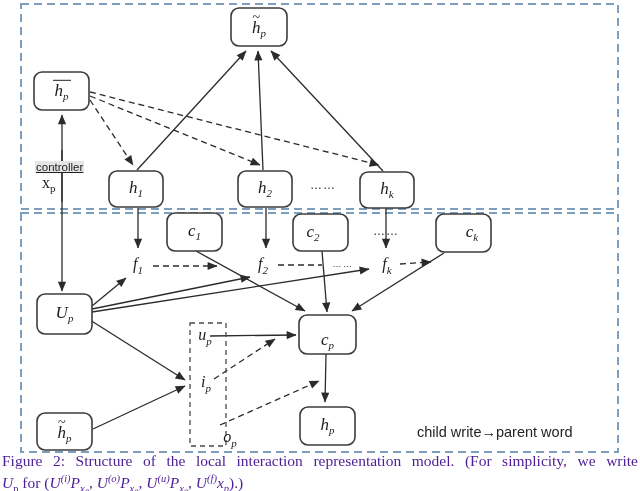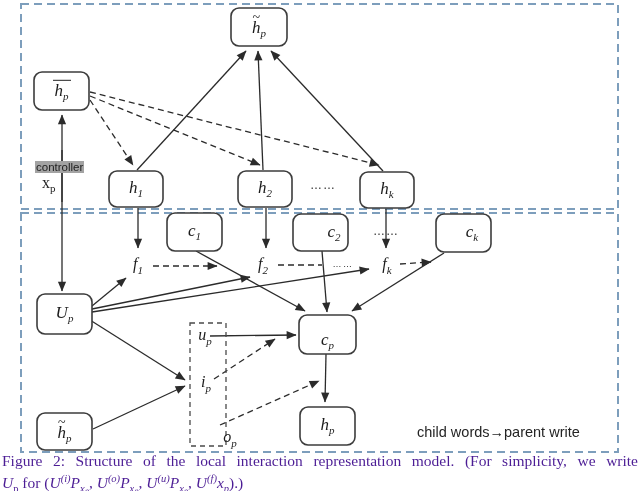--- a/index.html
+++ b/index.html
@@ -18,21 +18,21 @@
   .free-label{font-size:16px;}
   .node-label sub,.free-label sub{font-size:11px;line-height:1;}
   .bw{position:relative;display:inline-block;}
   .bw.barred{border-top:1.4px solid #222;padding:1px 2px 0 2px;}
   .acc{position:absolute;left:50%;top:-8px;transform:translateX(-50%);
        font-style:normal;font-size:14px;}
   .dots{font-family:"Liberation Sans",sans-serif;font-style:normal;font-size:12px;
         letter-spacing:1px;color:#2a2a2a;}
   .dots-sm{font-size:9px;letter-spacing:1.5px;}
   .region-label{position:absolute;font-size:14.5px;color:#242424;white-space:nowrap;}
-  #controller-label{position:absolute;font-size:11.5px;color:#222;background:#a3a3a3;padding:0 1px;}
+  #controller-label{position:absolute;font-size:11.5px;color:#222;background:#e5e5e5;padding:0 1px;text-decoration:underline;}
   #controller-var{position:absolute;font-family:"Liberation Serif",serif;
        font-size:16px;color:#1c1c1c;background:#fff;padding:0 2px;}
   #controller-var sub{font-size:11px;}
   .caption{position:absolute;left:2px;right:2px;font-family:"Liberation Serif",serif;
        font-size:15.5px;color:#4c1d95;line-height:18px;}
   #caption-line1{top:452px;text-align:justify;text-align-last:justify;word-spacing:1.5px;}
   #caption-line2{top:470px;}
   #caption-line2 sup{font-size:10.5px;}
   #caption-line2 sub{font-size:10.5px;}
   .seg-i,.seg-supi,.seg-subi{font-style:italic;}
@@ -92,30 +92,30 @@
         <rect x="293" y="214" width="55" height="37" rx="8" class="nodebox"></rect>
         <rect x="436" y="214" width="55" height="38" rx="8" class="nodebox"></rect>
         <rect x="37" y="294" width="55" height="40" rx="8" class="nodebox"></rect>
         <rect x="299" y="315" width="57" height="39" rx="8" class="nodebox"></rect>
         <rect x="300" y="407" width="55" height="38" rx="8" class="nodebox"></rect>
         <rect x="37" y="413" width="55" height="37" rx="8" class="nodebox"></rect>
       </g>
   </svg>
 
   <div id="labels">
-    <div class="region-label" style="left:417px;top:424px">child words→parent write</div>
+    <div class="region-label" style="left:417px;top:424px">child write→parent word</div>
     <div id="controller-label" style="left:35px;top:161px">controller</div>
     <div id="controller-var" style="left:40px;top:174px"><span>x</span><sub>p</sub></div>
   <div class="node-label" style="left: 259px; top: 29px;"><span class="bw"><span class="acc">~</span><span>h</span></span><sub>p</sub></div>
       <div class="node-label" style="left: 61.5px; top: 91px;"><span class="bw barred"><span>h</span><sub>p</sub></span></div>
       <div class="node-label" style="left: 136px; top: 189px;"><span class="bw"><span>h</span></span><sub>1</sub></div>
       <div class="node-label" style="left: 265px; top: 189px;"><span class="bw"><span>h</span></span><sub>2</sub></div>
       <div class="node-label" style="left: 387px; top: 190px;"><span class="bw"><span>h</span></span><sub>k</sub></div>
       <div class="node-label" style="left: 194.5px; top: 232px; text-align: right;"><span class="bw"><span>c</span></span><sub>1</sub></div>
-      <div class="node-label" style="left: 334px; top: 232.5px;"><span class="bw"><span>c</span></span><sub>2</sub></div>
+      <div class="node-label" style="left: 313px; top: 232.5px;"><span class="bw"><span>c</span></span><sub>2</sub></div>
       <div class="node-label" style="left: 472px; top: 233px;"><span class="bw"><span>c</span></span><sub>k</sub></div>
       <div class="node-label" style="left: 64.5px; top: 314px;"><span class="bw"><span>U</span></span><sub>p</sub></div>
       <div class="node-label" style="left: 327.5px; top: 341px;"><span class="bw"><span>c</span></span><sub>p</sub></div>
       <div class="node-label" style="left: 327.5px; top: 426px;"><span class="bw"><span>h</span></span><sub>p</sub></div>
       <div class="node-label" style="left: 64.5px; top: 433.5px;"><span class="bw"><span class="acc">~</span><span>h</span></span><sub>p</sub></div>
       <div class="free-label" style="left: 138px; top: 266px;"><span>f</span><sub>1</sub></div>
       <div class="free-label" style="left: 263px; top: 266px;"><span>f</span><sub>2</sub></div>
       <div class="free-label" style="left: 387px; top: 266px;"><span>f</span><sub>k</sub></div>
       <div class="free-label" style="left: 205px; top: 337px;"><span>u</span><sub>p</sub></div>
       <div class="free-label" style="left: 206px; top: 384px;"><span>i</span><sub>p</sub></div>

